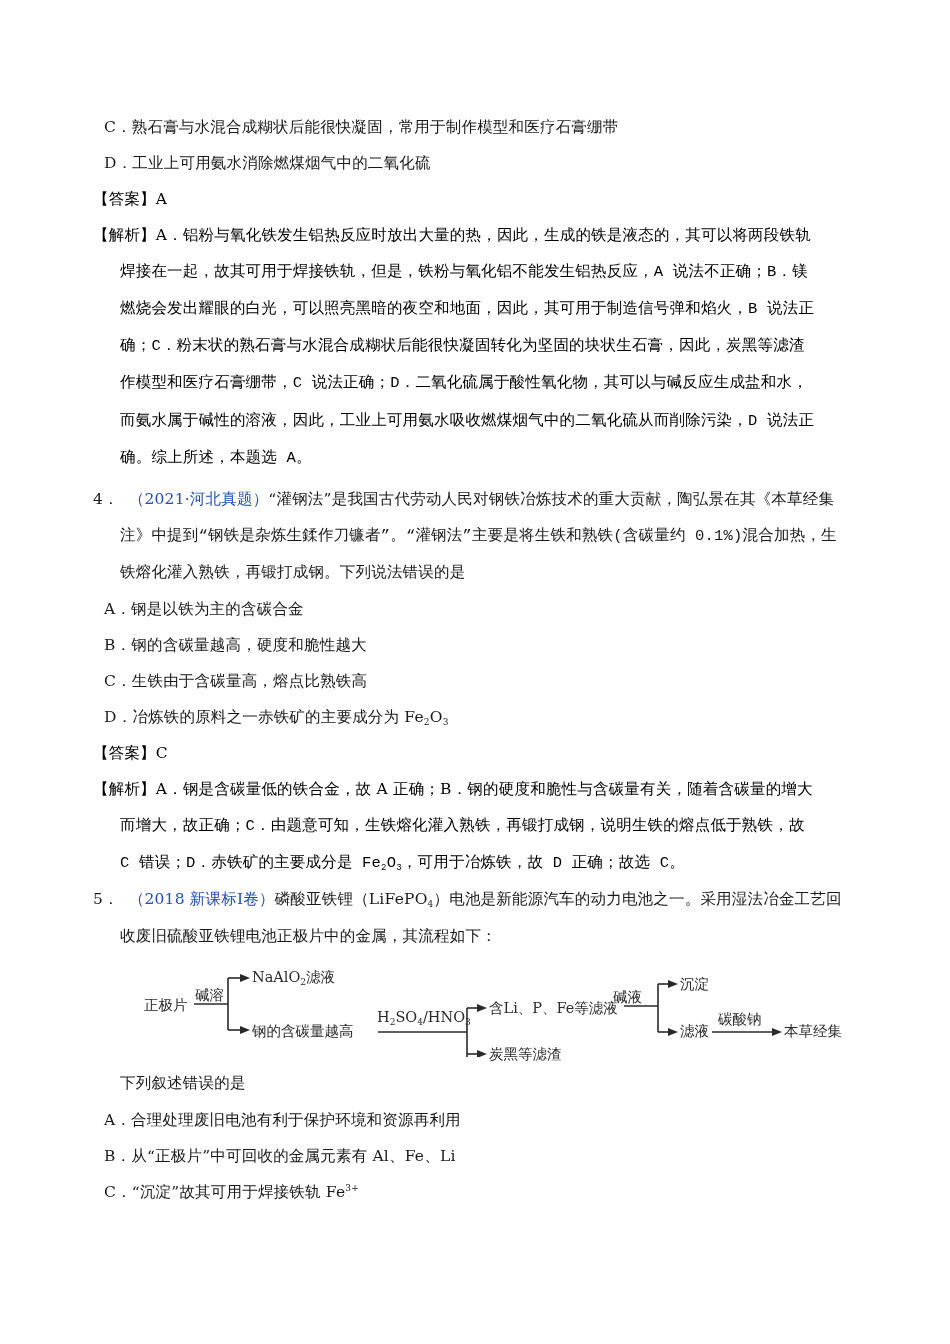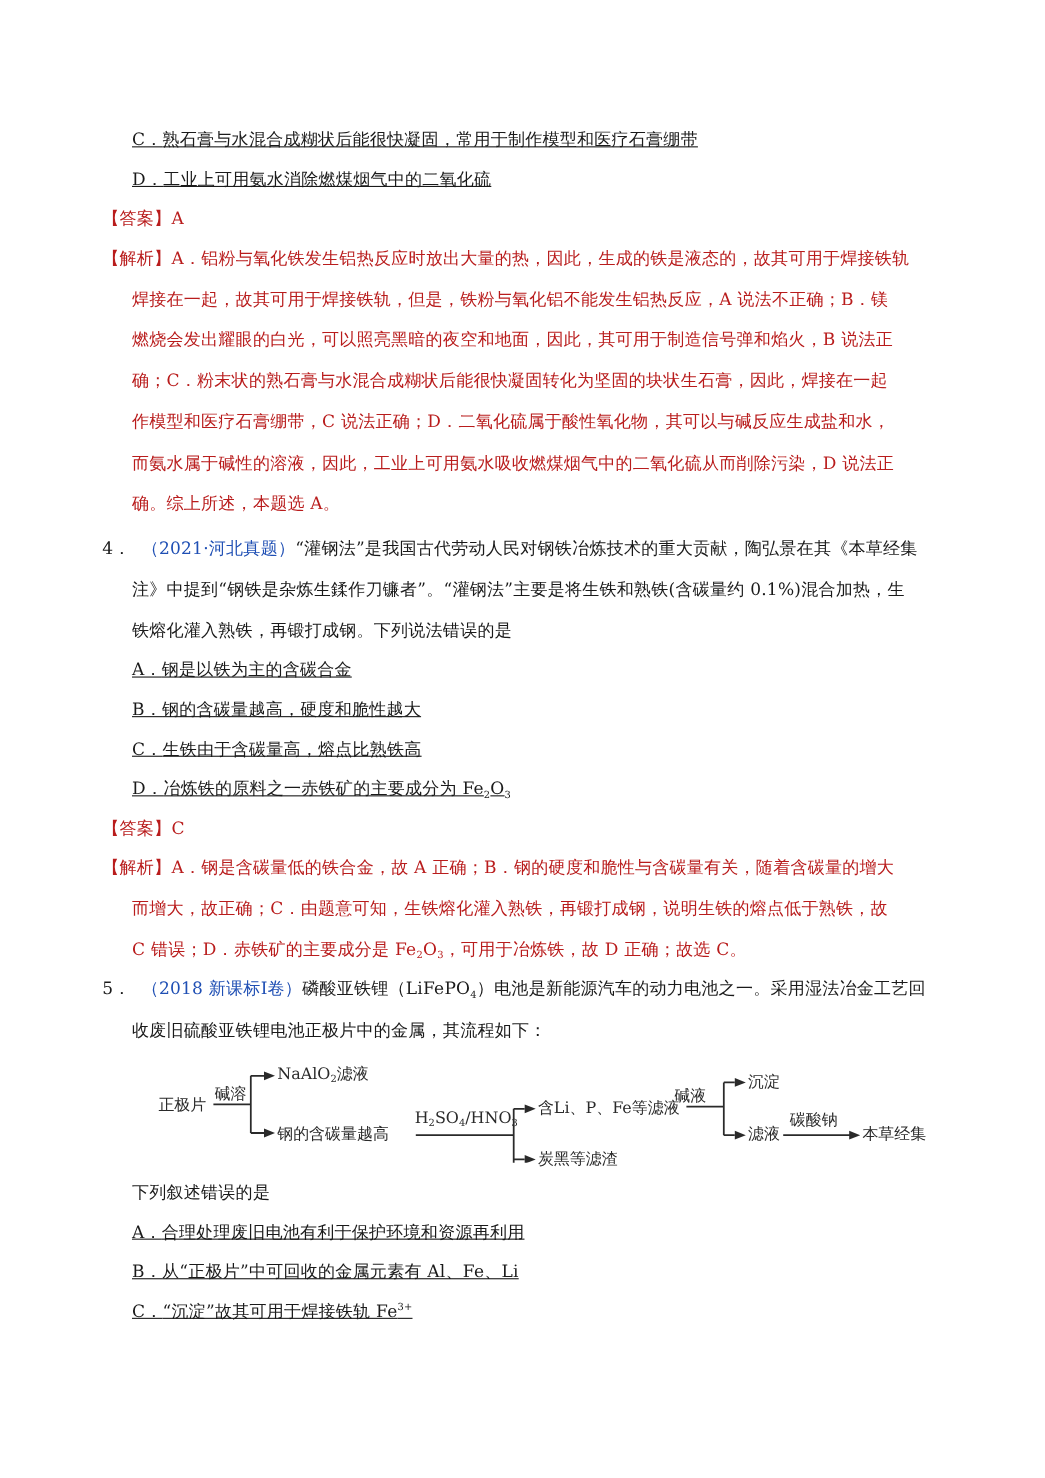--- a/index.html
+++ b/index.html
@@ -1,23 +1,23 @@
 <!DOCTYPE html>
 <html><head>
 <meta charset="utf-8">
 <style>
   html, body { margin: 0; padding: 0; background: #ffffff; }
   body { width: 950px; height: 1344px; position: relative; overflow: hidden;
          font-family: "DejaVu Serif", "Liberation Serif", serif; color: #1a1a1a; }
   .line { position: absolute; font-size: 15.5px; line-height: 20px; white-space: nowrap; letter-spacing: 0.2px; }
-  .red { color: #b91c1c; }
+  .red { color: #000000; }
   .blue { color: #1f4fb4; text-align: right; }
-  .ind-opt { left: 120px; text-decoration: underline; }
+  .ind-opt { left: 104px; }
   .ind-tag { left: 93px; }
-  .ind-cont { left: 120px; }
+  .ind-cont { left: 120px; font-family: Liberation Mono, monospace; }
   .qnum { left: 93px; }
   sub, sup { font-size: 9px; line-height: 0; }
   sub { vertical-align: -3px; }
   sup { vertical-align: 6px; }
   .flow { position: absolute; left: 140px; top: 962px; width: 720px; height: 95px; }
   .flow .t { position: absolute; font-family: "DejaVu Serif", "Liberation Serif", serif; font-weight: normal;
              font-size: 14.5px; line-height: 18px; white-space: nowrap; color: #2a2a2a; }
   .flow svg { position: absolute; left: 0; top: 0; }
 </style>
 </head>
@@ -26,25 +26,25 @@
 <div class="line ind-opt" style="top:117px">
   <span>C．</span><span>熟石膏与水混合成糊状后能很快凝固，常用于制作模型和医疗石膏绷带</span>
 </div>
 <div class="line ind-opt" style="top:153px">
   <span>D．</span><span>工业上可用氨水消除燃煤烟气中的二氧化硫</span>
 </div>
 <div class="line ind-tag red" style="top:189px">
   <span>【答案】</span><span>A</span>
 </div>
 <div class="line ind-tag red" style="top:225px">
-  <span>【解析】</span><span>A．铝粉与氧化铁发生铝热反应时放出大量的热，因此，生成的铁是液态的，故其可用于焊接铁轨</span>
+  <span>【解析】</span><span>A．铝粉与氧化铁发生铝热反应时放出大量的热，因此，生成的铁是液态的，其可以将两段铁轨</span>
 </div>
 <div class="line ind-cont red" style="top:262px">焊接在一起，故其可用于焊接铁轨，但是，铁粉与氧化铝不能发生铝热反应，A 说法不正确；B．镁</div>
 <div class="line ind-cont red" style="top:299px">燃烧会发出耀眼的白光，可以照亮黑暗的夜空和地面，因此，其可用于制造信号弹和焰火，B 说法正</div>
-<div class="line ind-cont red" style="top:336px">确；C．粉末状的熟石膏与水混合成糊状后能很快凝固转化为坚固的块状生石膏，因此，焊接在一起</div>
+<div class="line ind-cont red" style="top:336px">确；C．粉末状的熟石膏与水混合成糊状后能很快凝固转化为坚固的块状生石膏，因此，炭黑等滤渣</div>
 <div class="line ind-cont red" style="top:373px">作模型和医疗石膏绷带，C 说法正确；D．二氧化硫属于酸性氧化物，其可以与碱反应生成盐和水，</div>
 <div class="line ind-cont red" style="top:411px">而氨水属于碱性的溶液，因此，工业上可用氨水吸收燃煤烟气中的二氧化硫从而削除污染，D 说法正</div>
 <div class="line ind-cont red" style="top:448px">确。综上所述，本题选 A。</div>
 
 <div class="line qnum" style="top:489px">
   <span>4．</span><span style="display:inline-block;width:10px"></span><span class="blue">（2021·河北真题）</span><span>“灌钢法”是我国古代劳动人民对钢铁冶炼技术的重大贡献，陶弘景在其《本草经集</span>
 </div>
 <div class="line ind-cont" style="top:526px">注》中提到“钢铁是杂炼生鍒作刀镰者”。“灌钢法”主要是将生铁和熟铁(含碳量约 0.1%)混合加热，生</div>
 <div class="line ind-cont" style="top:563px">铁熔化灌入熟铁，再锻打成钢。下列说法错误的是</div>
 

